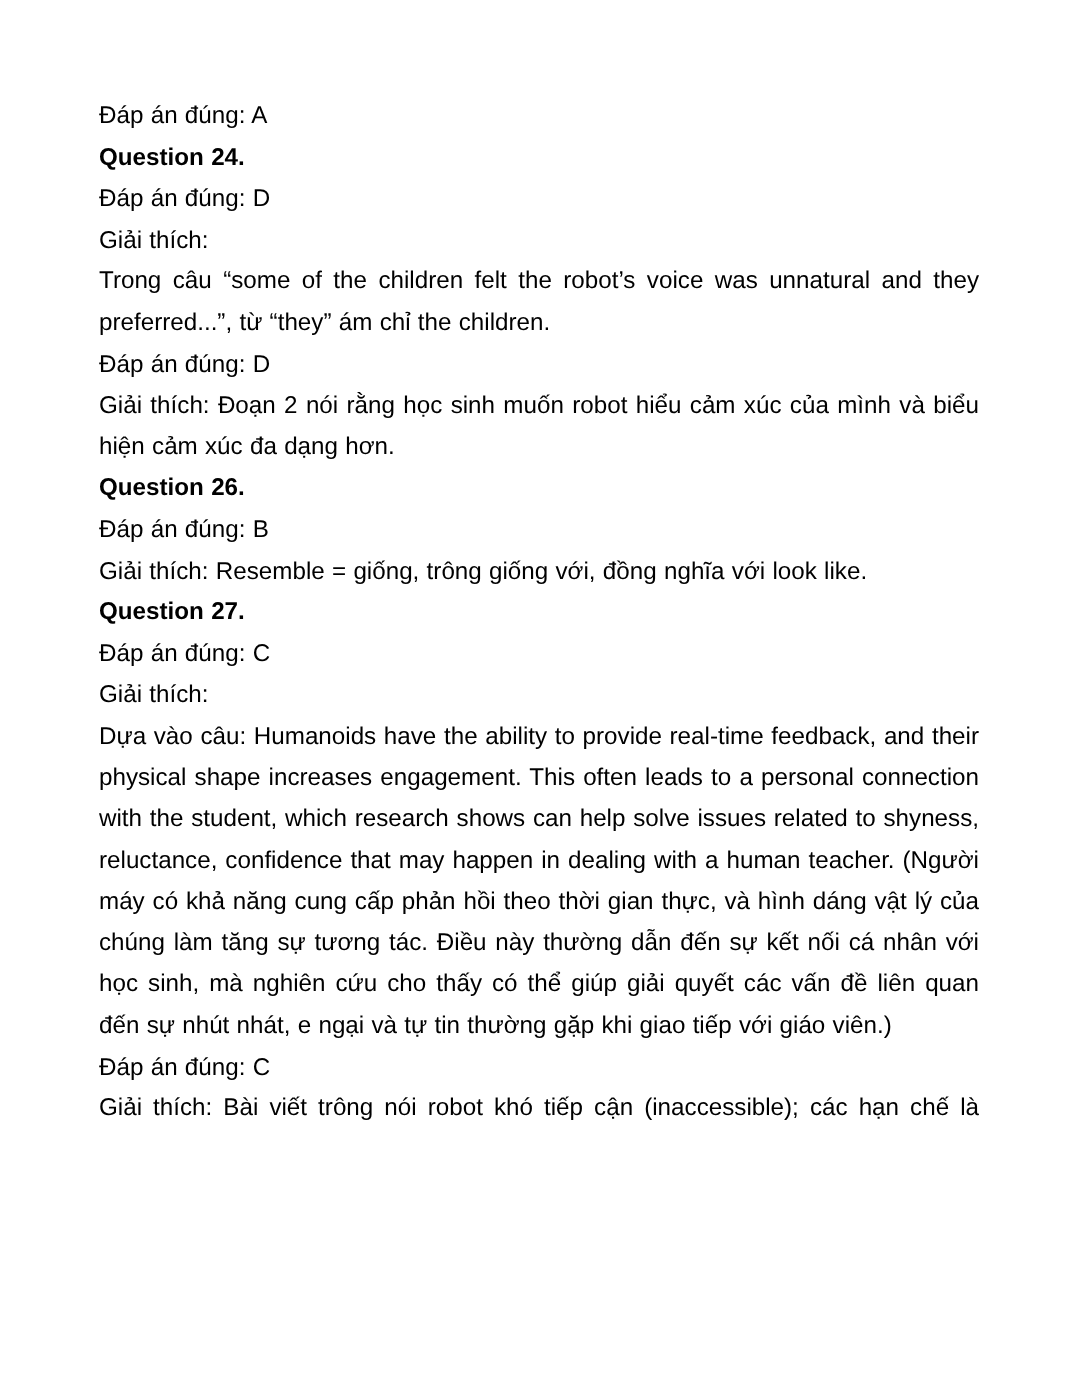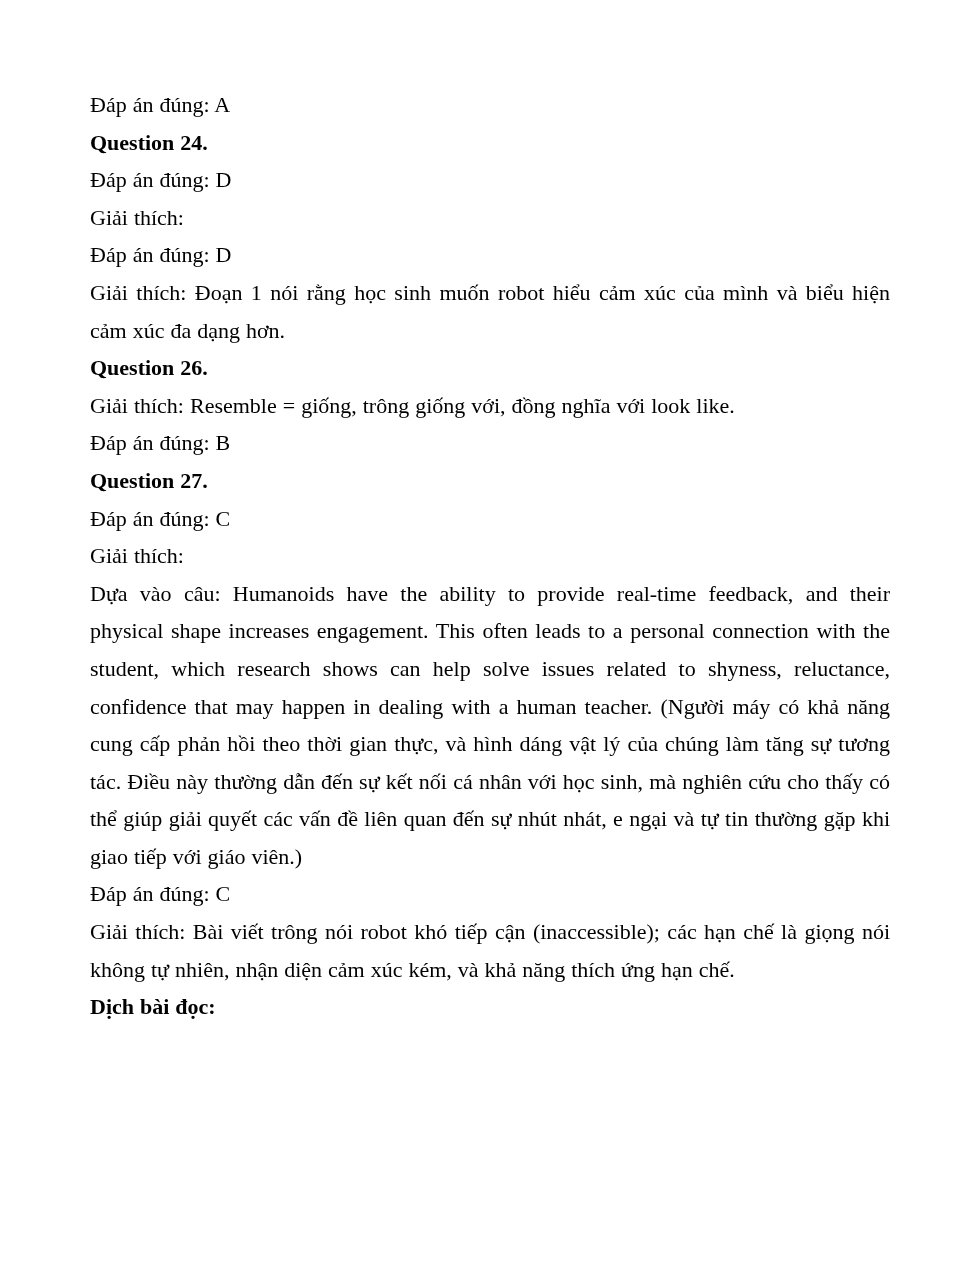--- a/index.html
+++ b/index.html
@@ -7,21 +7,21 @@
     padding: 0;
     background: #ffffff;
   }
   .page {
     width: 979px;
     height: 1025px;
     background: #ffffff;
     box-sizing: border-box;
     padding: 86px 89px 0 90px;
     color: #000000;
-    font-family: Liberation Serif, serif;
+    font-family: Liberation Sans, sans-serif;
     overflow: hidden;
   }
   .doc-body p {
     margin: 0;
     padding: 0;
     font-size: 22px;
     line-height: 37.6px;
     text-align: justify;
     text-align-last: left;
     word-spacing: 0.5px;
@@ -33,25 +33,26 @@
 </style>
 </head>
 <body>
 
 <div class="page">
   <div class="doc-body" id="doc-body">
       <p class="normal">Đáp án đúng: A</p>
       <p class="bold">Question 24.</p>
       <p class="normal">Đáp án đúng: D</p>
       <p class="normal">Giải thích:</p>
+      <p class="normal">Trong câu “some of the children felt the robot’s voice was unnatural and they preferred...”, từ “they” ám chỉ the children.</p>
       <p class="normal">Đáp án đúng: D</p>
-      <p class="normal">Giải thích: Đoạn 1 nói rằng học sinh muốn robot hiểu cảm xúc của mình và biểu hiện cảm xúc đa dạng hơn.</p>
+      <p class="normal">Giải thích: Đoạn 2 nói rằng học sinh muốn robot hiểu cảm xúc của mình và biểu hiện cảm xúc đa dạng hơn.</p>
       <p class="bold">Question 26.</p>
+      <p class="normal">Đáp án đúng: B</p>
       <p class="normal">Giải thích: Resemble = giống, trông giống với, đồng nghĩa với look like.</p>
-      <p class="normal">Đáp án đúng: B</p>
       <p class="bold">Question 27.</p>
       <p class="normal">Đáp án đúng: C</p>
       <p class="normal">Giải thích:</p>
       <p class="normal">Dựa vào câu: Humanoids have the ability to provide real-time feedback, and their physical shape increases engagement. This often leads to a personal connection with the student, which research shows can help solve issues related to shyness, reluctance, confidence that may happen in dealing with a human teacher. (Người máy có khả năng cung cấp phản hồi theo thời gian thực, và hình dáng vật lý của chúng làm tăng sự tương tác. Điều này thường dẫn đến sự kết nối cá nhân với học sinh, mà nghiên cứu cho thấy có thể giúp giải quyết các vấn đề liên quan đến sự nhút nhát, e ngại và tự tin thường gặp khi giao tiếp với giáo viên.)</p>
       <p class="normal">Đáp án đúng: C</p>
       <p class="normal">Giải thích: Bài viết trông nói robot khó tiếp cận (inaccessible); các hạn chế là giọng nói không tự nhiên, nhận diện cảm xúc kém, và khả năng thích ứng hạn chế.</p>
       <p class="bold">Dịch bài đọc:</p>
     </div>
 </div>
 

